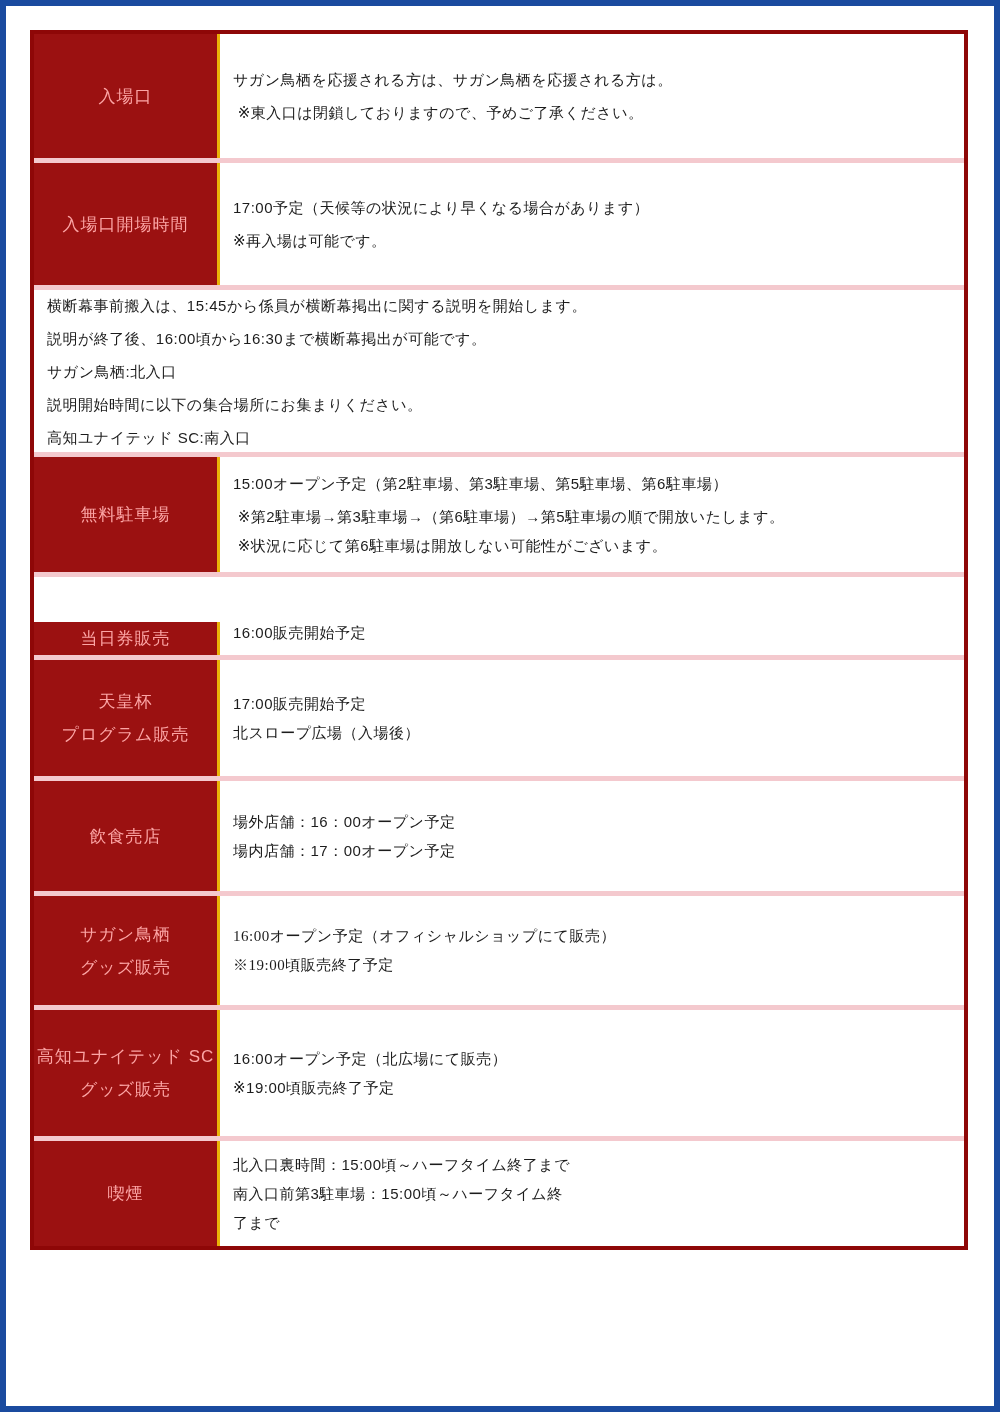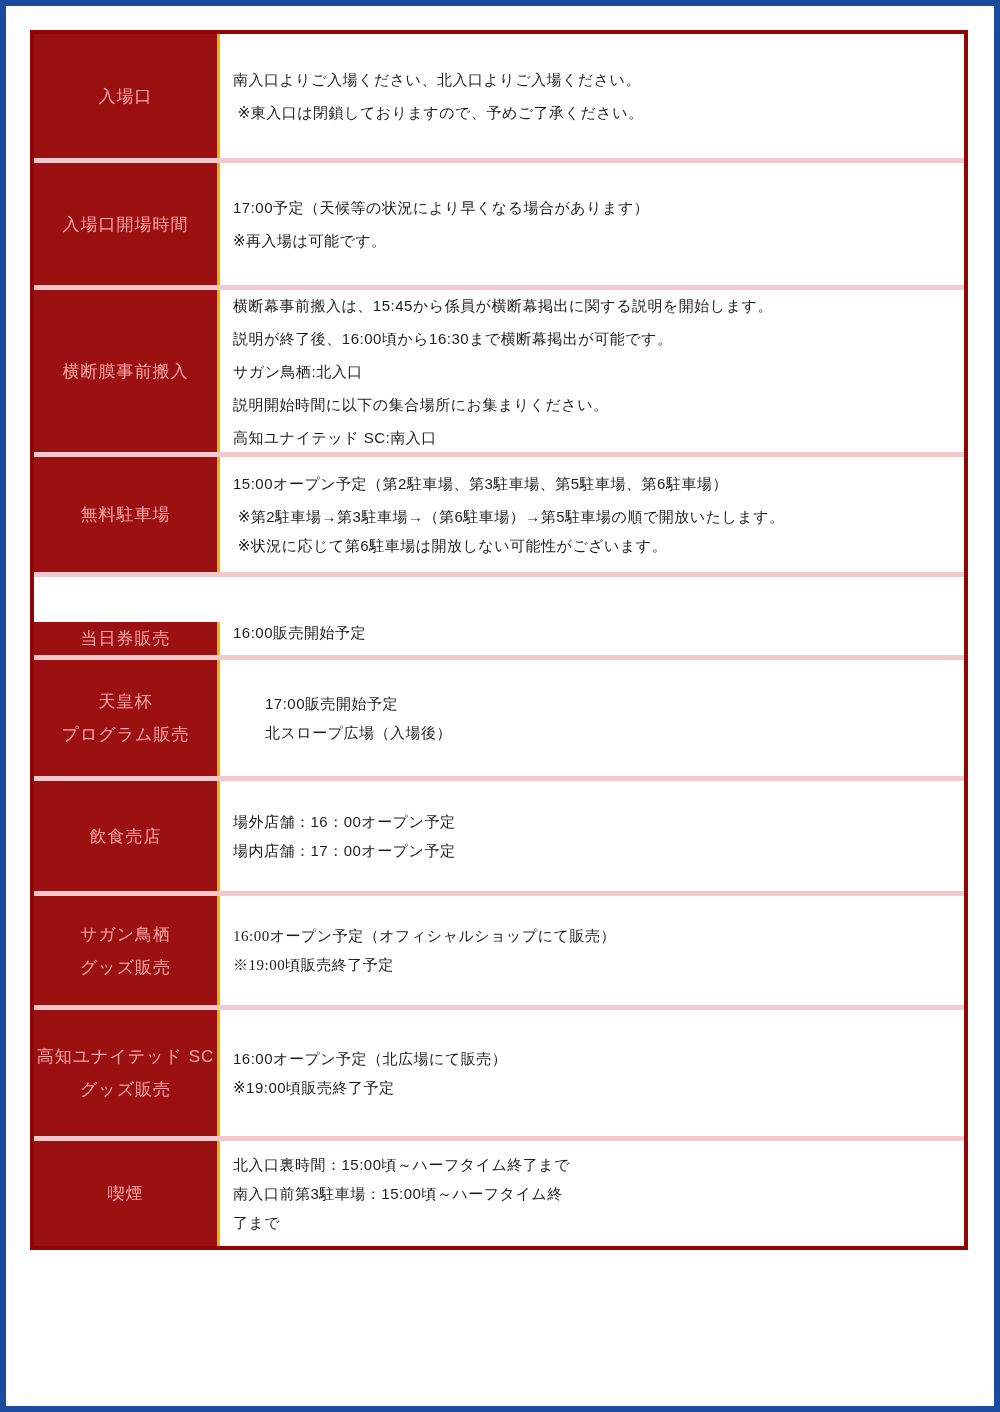--- a/index.html
+++ b/index.html
@@ -53,39 +53,36 @@
 </head>
 <body>
 
 <div class="page">
   <div class="tbl">
   <div class="row" style="height: 129px;">
     <div class="label-cell">
           <span>入場口</span>
         </div>
     <div class="content-cell">
-          <p class="block">南入口よりご入場ください、北入口よりご入場ください。</p>
+          <p class="block">サガン鳥栖を応援される方は、サガン鳥栖を応援される方は。</p>
           <p class="block">&nbsp;※東入口は閉鎖しておりますので、予めご了承ください。</p>
         </div>
   </div>
 
   <div class="row" style="height: 127px;">
     <div class="label-cell">
           <span>入場口開場時間</span>
         </div>
     <div class="content-cell">
           <p class="block">17:00予定（天候等の状況により早くなる場合があります）</p>
           <p class="block">※再入場は可能です。</p>
         </div>
   </div>
 
   <div class="row" style="height: 167px;">
-    <div class="label-cell">
-          <span>横断膜事前搬入</span>
-        </div>
     <div class="content-cell">
           <p class="block">横断幕事前搬入は、15:45から係員が横断幕掲出に関する説明を開始します。</p>
           <p class="block">説明が終了後、16:00頃から16:30まで横断幕掲出が可能です。</p>
           <p class="block">サガン鳥栖:北入口</p>
           <p class="block">説明開始時間に以下の集合場所にお集まりください。</p>
           <p class="block">高知ユナイテッド SC:南入口</p>
         </div>
   </div>
 
   <div class="row" style="height: 120px;">
@@ -100,21 +97,21 @@
 
   <div class="row" style="height: 83px; align-items: flex-end;">
     <div class="label-cell">
           <span>当日券販売</span>
         </div>
     <div class="content-cell">
           <p class="block">16:00販売開始予定</p>
         </div>
   </div>
 
-  <div class="row" style="height: 121px; gap: 32px;">
+  <div class="row" style="height: 121px;">
     <div class="label-cell">
           <span>天皇杯<br>プログラム販売</span>
         </div>
     <div class="content-cell">
           <p class="block">17:00販売開始予定<br>北スロープ広場（入場後）</p>
         </div>
   </div>
 
   <div class="row" style="height: 115px;">
     <div class="label-cell">

